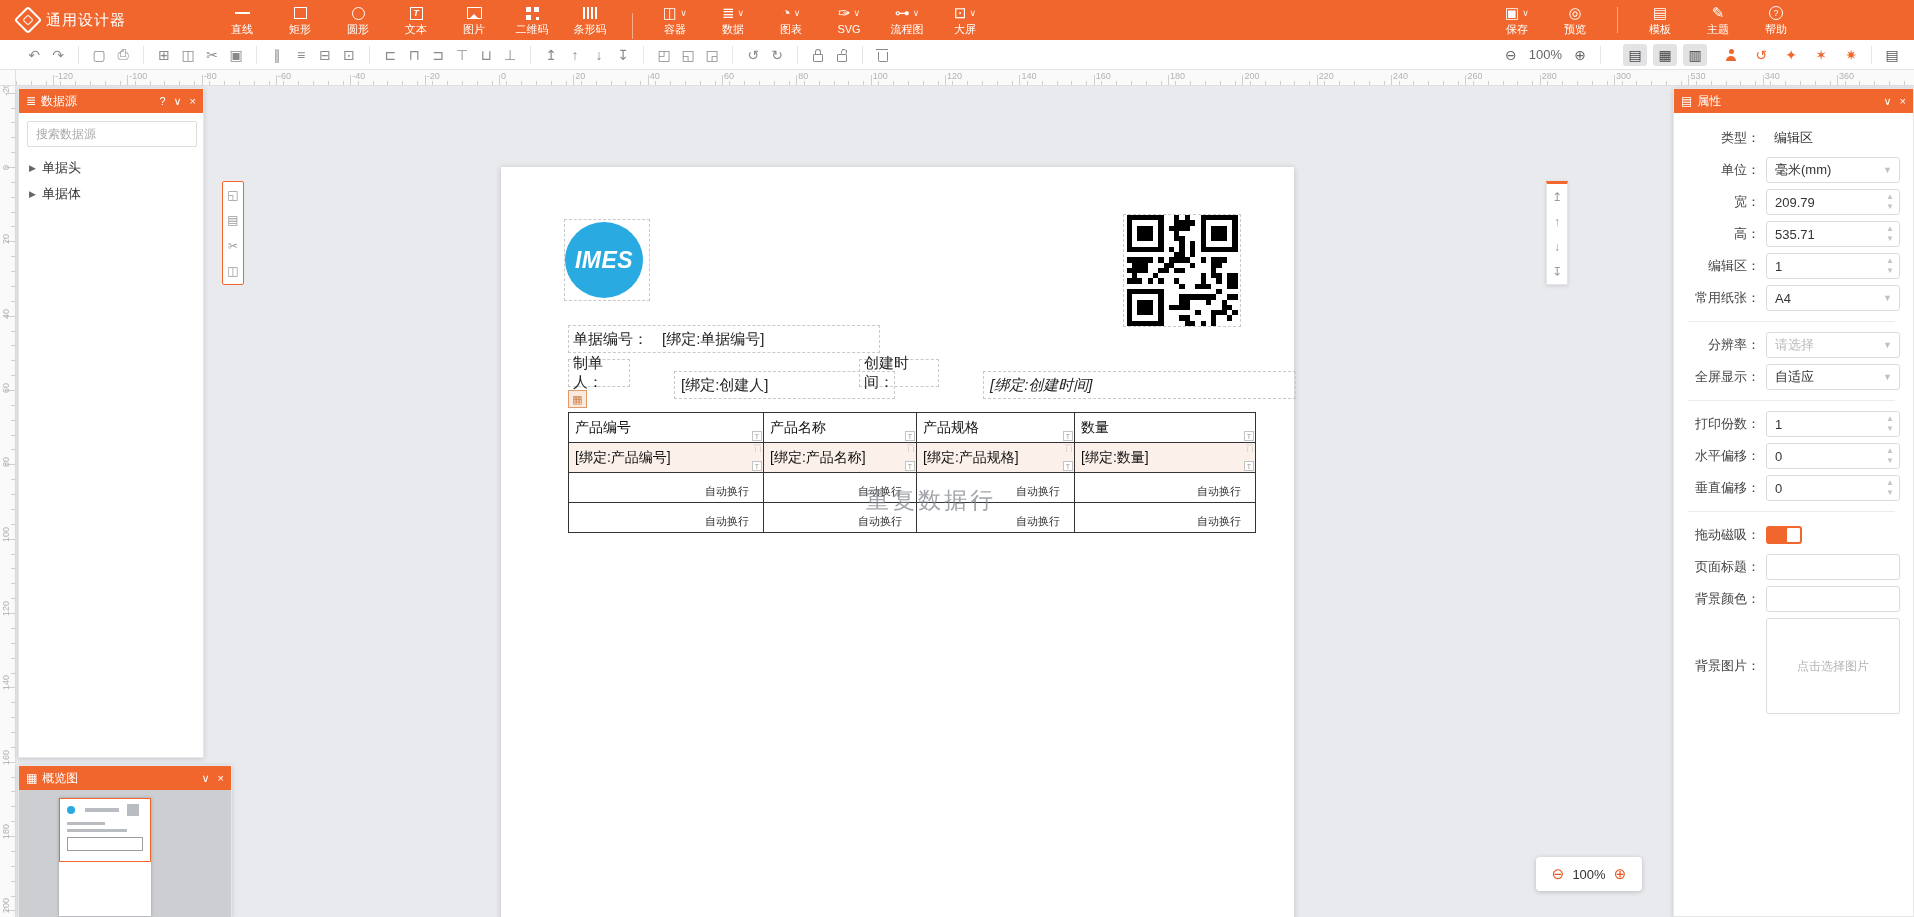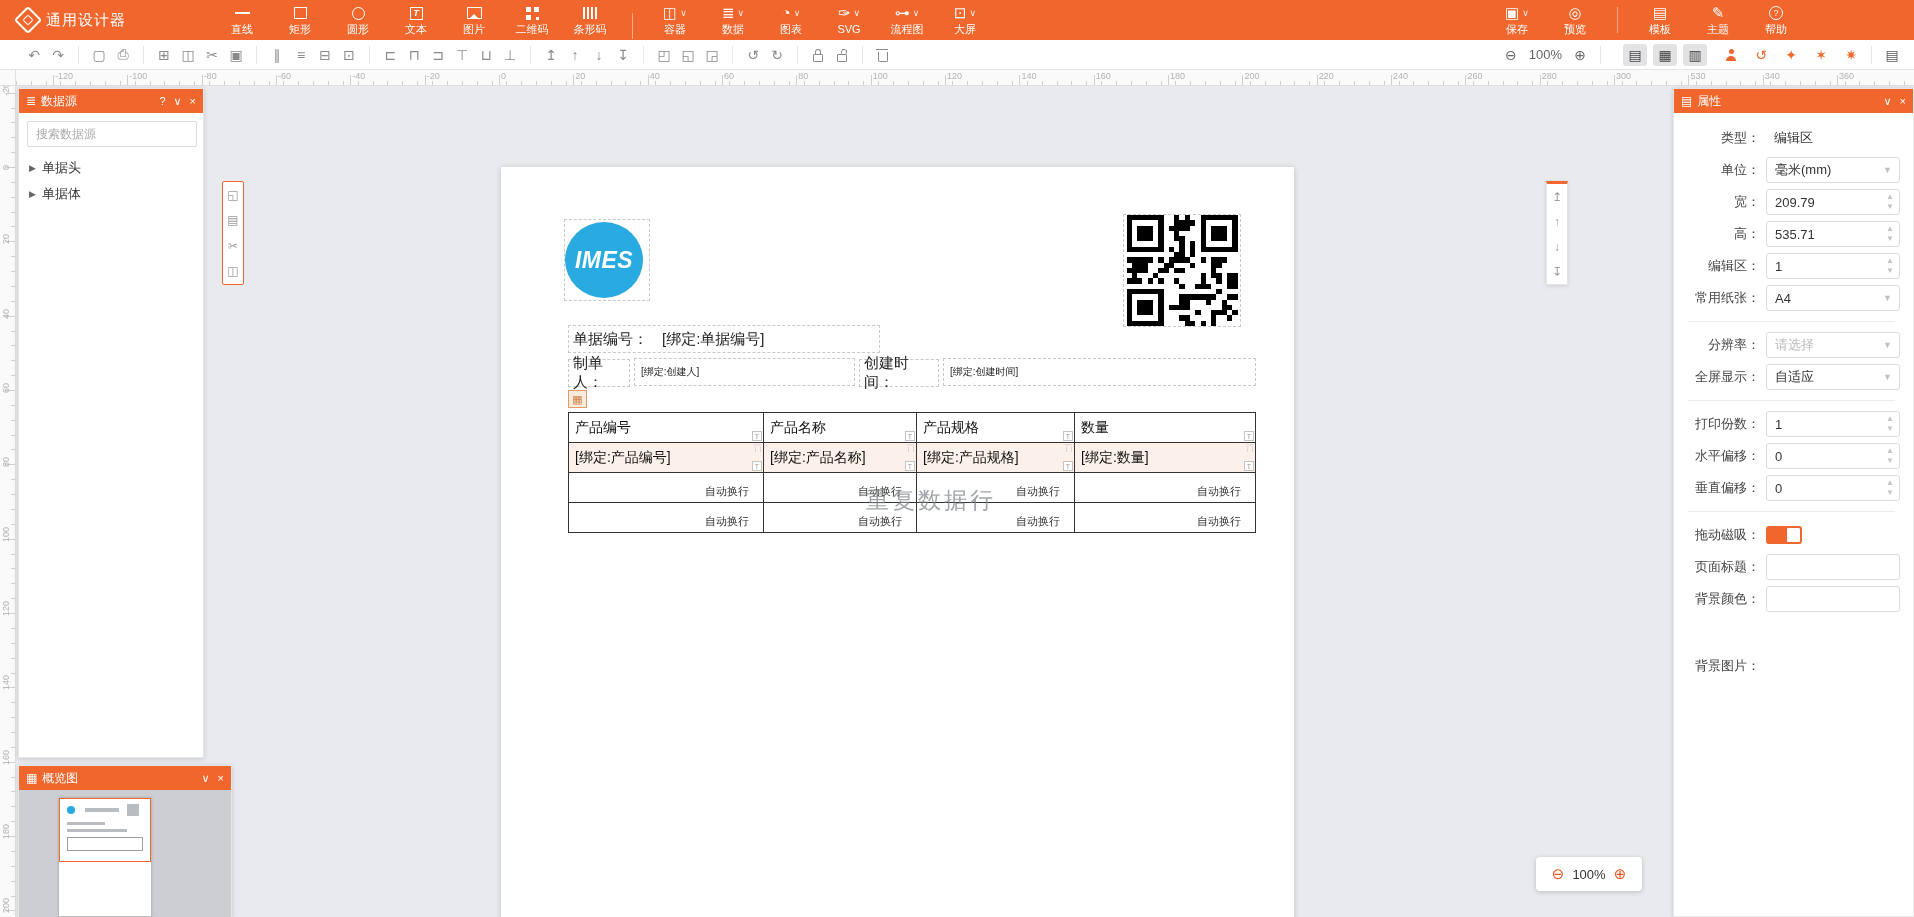--- a/index.html
+++ b/index.html
@@ -61,21 +61,21 @@
   
   .page { position:absolute; left:501px; top:167px; width:793px; height:1122px; background:#fff; box-shadow:0 1px 6px rgba(0,0,0,.18); z-index:4; }
   .dash { border:1px dashed #c9c9c9; }
   .logo-box { position:absolute; left:63px; top:52px; width:86px; height:82px; display:flex; align-items:center; }
   .logo-circle { width:78px; height:76px; border-radius:50%; background:#29abe2; color:#fff; display:flex; align-items:center; justify-content:center; font-weight:900; font-size:23px; letter-spacing:.5px; font-style:italic; }
   .title-box { position:absolute; left:222px; top:73px; width:349px; height:41px; display:flex; align-items:center; justify-content:center; font-size:27px; font-weight:bold; color:#111; }
   .qr-box { position:absolute; left:622px; top:47px; width:118px; height:113px; }
   .qr-box svg { width:100%; height:100%; }
   .fld-row1 { position:absolute; left:67px; top:158px; width:312px; height:28px; display:flex; align-items:center; padding-left:4px; gap:14px; font-size:15px; color:#222; }
   .fld-lb2 { position:absolute; top:192px; height:28px; display:flex; align-items:center; padding:0 4px; font-size:15px; color:#222; }
-  .fld-val { position:absolute; top:191px; height:28px; display:flex; align-items:center; padding:0 6px; font-size:10px; color:#222; }
+  .fld-val { position:absolute; top:204px; height:28px; display:flex; align-items:center; padding:0 6px; font-size:15px; color:#222;margin-left:40px; }
   .tbl-handle { position:absolute; left:67px; top:223px; width:19px; height:18px; background:#faeadd; border:1px solid #e09a6a; color:#d0824a; font-size:11px; display:flex; align-items:center; justify-content:center; }
   .dtable { position:absolute; left:67px; top:245px; width:687px; border-collapse:collapse; table-layout:fixed; }
   .dtable td { border:1.5px solid #333; height:30px; position:relative; font-size:14px; color:#111; padding:0 6px; vertical-align:middle; }
   .dtable tr.bind-row td { background:#fcf0ea; }
   .mini-t { position:absolute; right:1px; bottom:1px; width:10px; height:10px; border:1px solid #c3c3c3; background:#fff; color:#9a9a9a; font-size:7px; line-height:9px; text-align:center; }
   .mini-del { position:absolute; right:2px; top:1px; color:#c3c3c3; transform:scale(.6); transform-origin:top right; }
   .wrap-cell span.aw { position:absolute; right:14px; bottom:3px; font-size:11px; color:#333; }
   .watermark { position:absolute; left:300px; top:318px; width:260px; text-align:center; font-size:23px; color:rgba(130,135,142,.75); letter-spacing:3px; pointer-events:none; z-index:3; }
 
   
@@ -792,21 +792,21 @@
             </g>
           </svg></span></div>
 
     <div class="fld-row1 dash">
       <span>单据编号：</span>
       <span>[绑定:单据编号]</span>
     </div>
     <div class="fld-lb2 dash" style="left:67px;width:62px;">制单人：</div>
     <div class="fld-val dash" style="left:133px;width:221px;">[绑定:创建人]</div>
     <div class="fld-lb2 dash" style="left:358px;width:80px;">创建时间：</div>
-    <div class="fld-val dash" style="left:442px;width:313px;">[绑定:创建时间]</div>
+    <div class="fld-val dash" style="left:442px;width:313px;font-style:italic;">[绑定:创建时间]</div>
 
     <div class="tbl-handle">▦</div>
 
     <table class="dtable">
       <colgroup>
           <col style="width:195px">
           <col style="width:153px">
           <col style="width:158px">
           <col style="width:181px">
         </colgroup>
@@ -1033,20 +1033,23 @@
           </div>
       </div>
       <div class="prop-row">
         <span class="prop-label">背景颜色：</span>
         <div class="ctl">
             <span></span>
           </div>
       </div>
       <div class="prop-row tall">
         <span class="prop-label">背景图片：</span>
+        <div class="img-pick">
+            <span>点击选择图片</span>
+          </div>
       </div>
     </div>
   </div>
 
   <div class="zoom-pill">
     <span class="mag">⊖</span>
     <span>100%</span>
     <span class="mag">⊕</span>
   </div>
 

